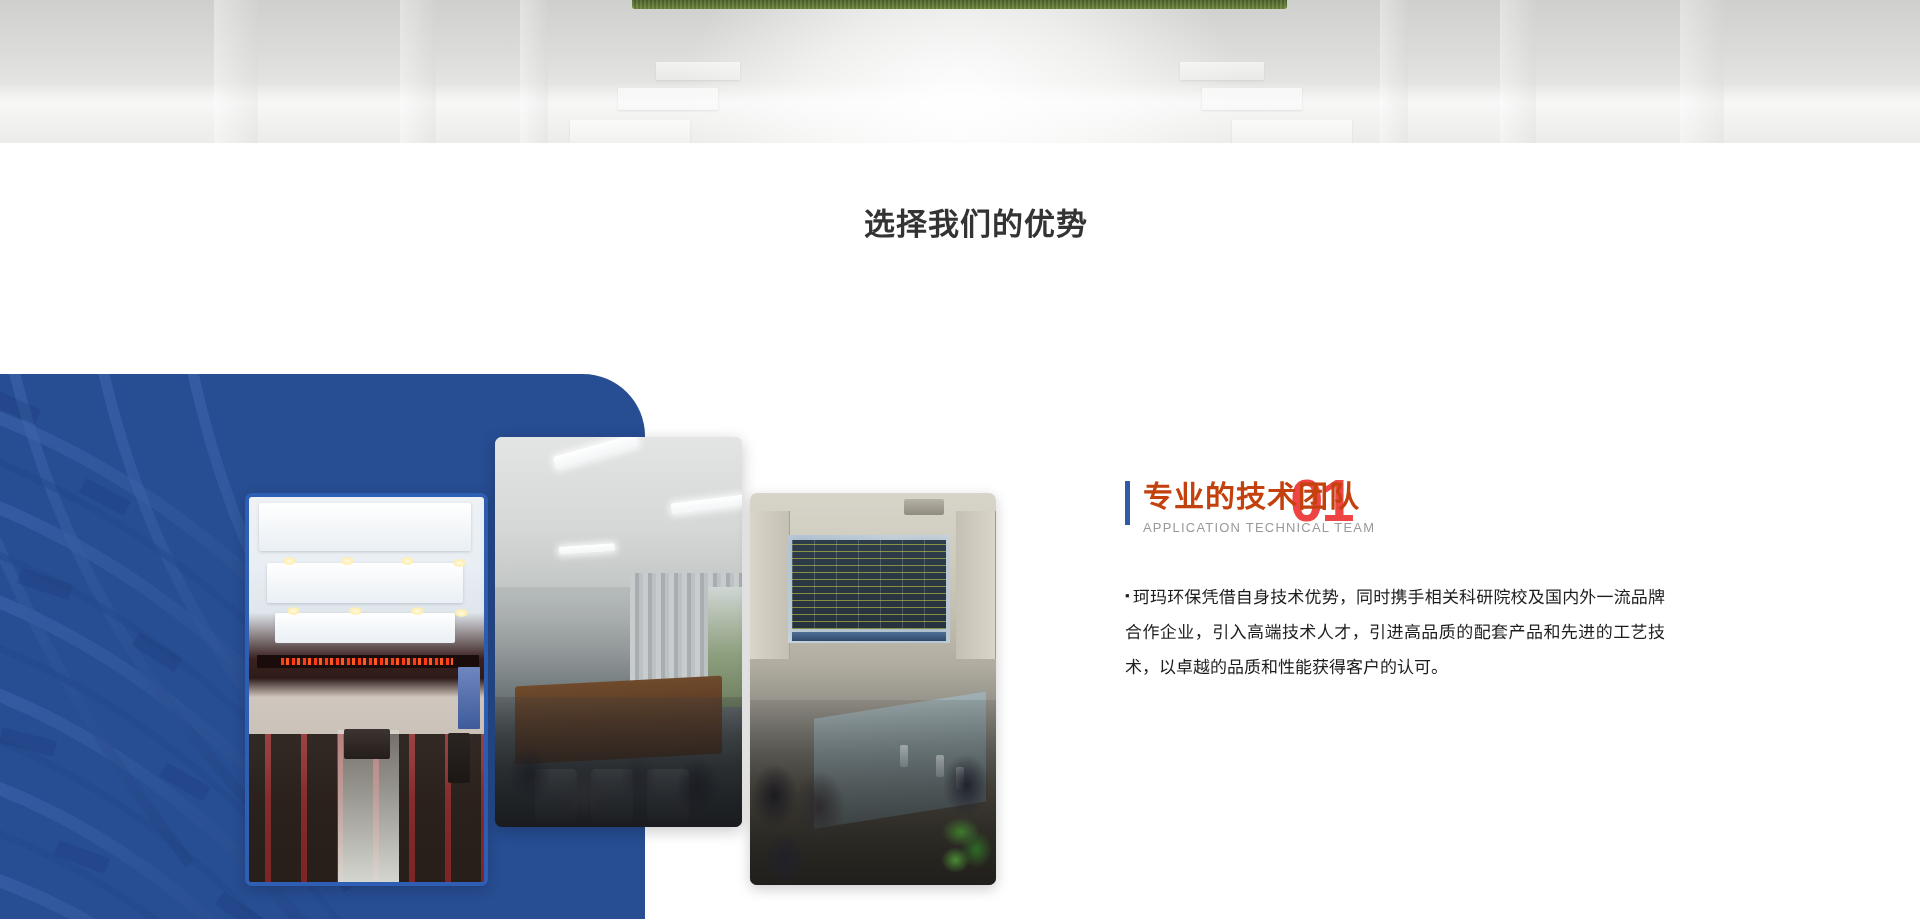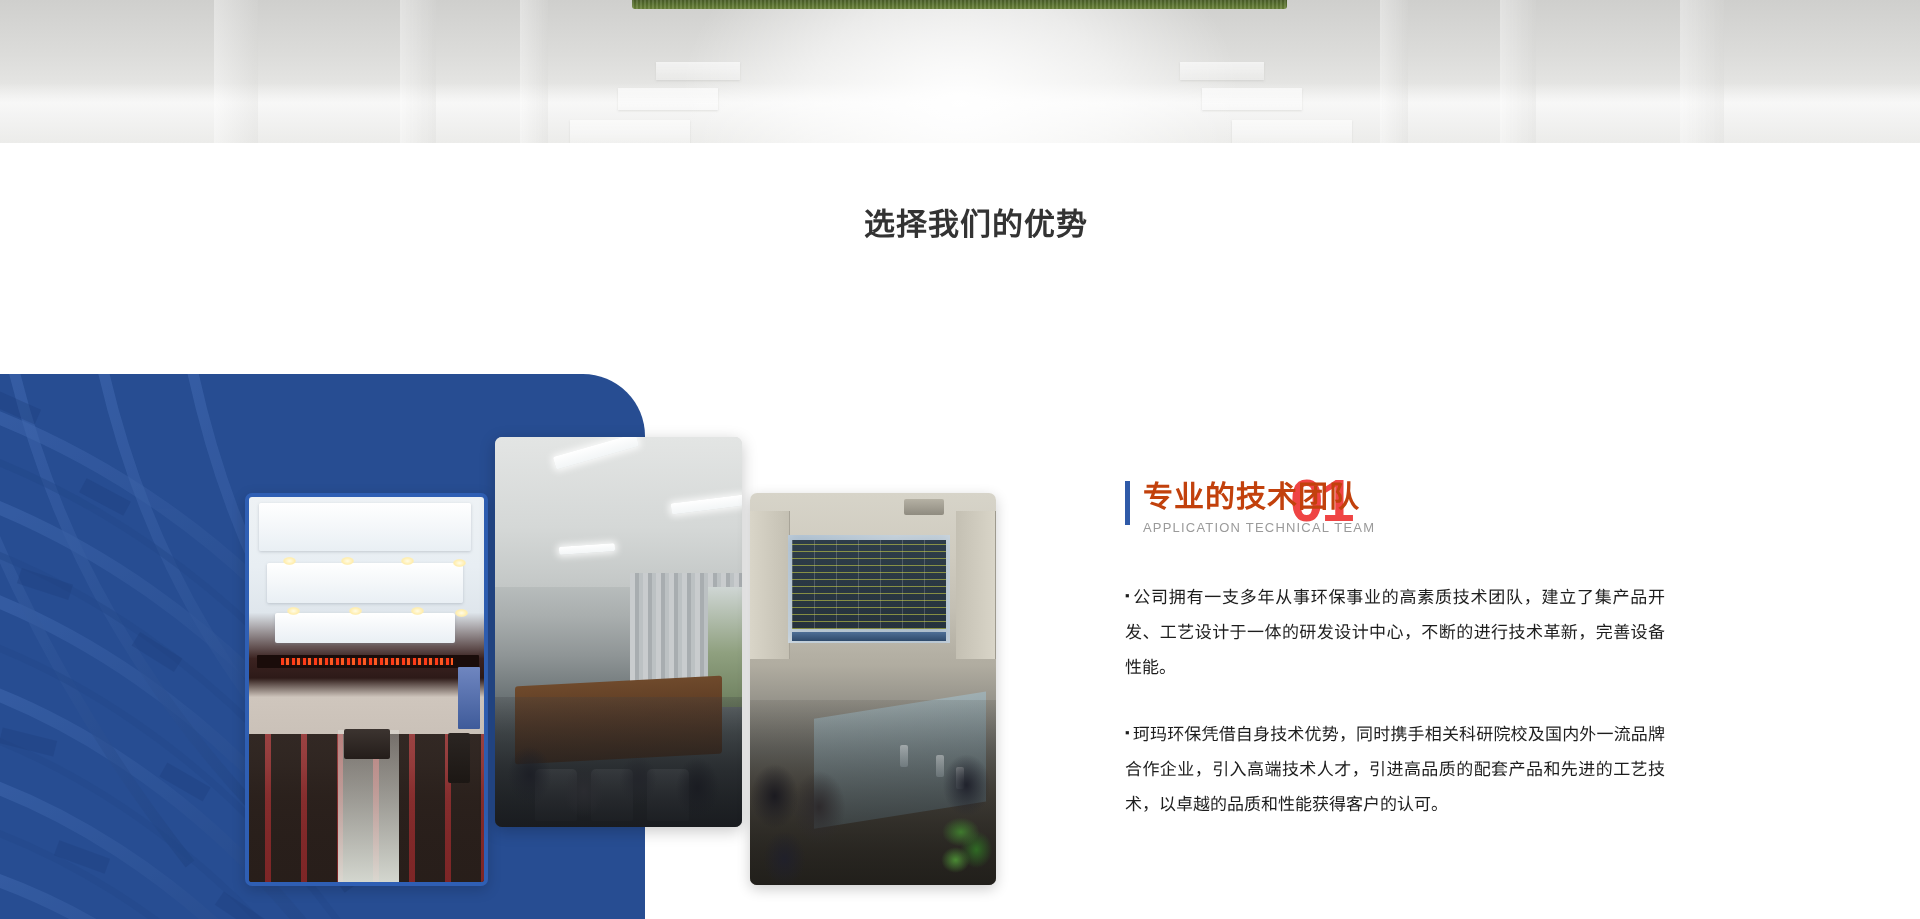--- a/index.html
+++ b/index.html
@@ -554,19 +554,18 @@
 
     <div class="head-wrap">
       <div class="watermark">01</div>
       <div class="accent-bar"></div>
       <div class="head-text">
         <div class="head-cn">专业的技术团队</div>
         <div class="head-en">APPLICATION TECHNICAL TEAM</div>
       </div>
     </div>
 
-    <p class="para"><span class="bullet">▪</span><span>公司拥有一支多年从事环保事业的高素质技术团队，建立了集产品开发、工艺设计于一体的研发设计中心，不断的进行技术革新，完善设备性能。</span></p>
 
     <p class="para"><span class="bullet">▪</span><span>珂玛环保凭借自身技术优势，同时携手相关科研院校及国内外一流品牌合作企业，引入高端技术人才，引进高品质的配套产品和先进的工艺技术，以卓越的品质和性能获得客户的认可。</span></p>
 
   </div>
 
 </div>
 
 </body></html>

